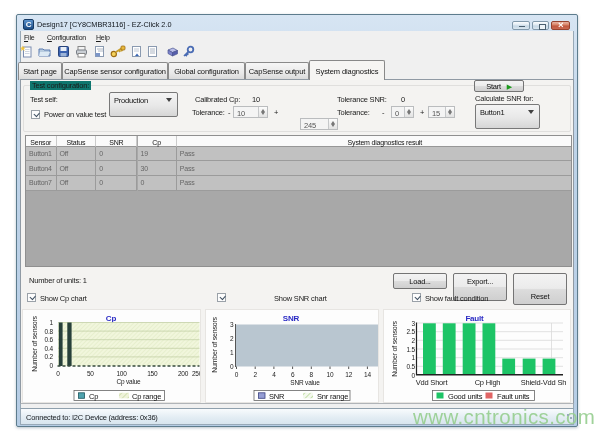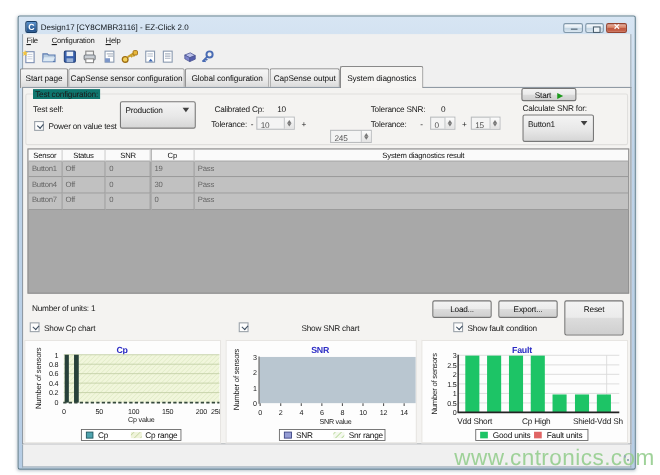--- a/index.html
+++ b/index.html
@@ -172,22 +172,22 @@
   <div class="td" style="left:137.5px; top:161.2px; width:39.3px;">30</div>
   <div class="td" style="left:176.8px; top:161.2px; width:394px; border-right:none;">Pass</div>
   <div class="td" style="left:26px; top:175.9px; width:30.5px;">Button7</div>
   <div class="td" style="left:56.5px; top:175.9px; width:39.8px;">Off</div>
   <div class="td" style="left:96.3px; top:175.9px; width:41.2px;">0</div>
   <div class="td" style="left:137.5px; top:175.9px; width:39.3px;">0</div>
   <div class="td" style="left:176.8px; top:175.9px; width:394px; border-right:none;">Pass</div>
 
   <div class="lbl" style="left:29px; top:276px;">Number of units: 1</div>
   <div class="btn" style="left:393px; top:273px; width:54px; height:16px; padding-top:3px;">Load...</div>
-  <div class="btn" style="left:453px; top:273px; width:54px; height:16px; padding-top:3px;">Export...</div>
-  <div class="btn" style="left:513px; top:273px; width:54px; height:32px; padding-top:3px;">Reset</div>
+  <div class="btn" style="left:453px; top:273px; width:54px; height:28px; padding-top:3px;">Export...</div>
+  <div class="btn" style="left:513px; top:273px; width:54px; height:32px; padding-top:18px;">Reset</div>
   <div class="cb" style="left:27px; top:293px;"></div>
   <div class="lbl" style="left:40px; top:294px;">Show Cp chart</div>
   <div class="cb" style="left:217px; top:293px;"></div>
   <div class="lbl" style="left:230px; top:294px;padding-left:44px;">Show SNR chart</div>
   <div class="cb" style="left:412px; top:293px;"></div>
   <div class="lbl" style="left:425px; top:294px;">Show fault condition</div>
 
   <div class="panel" id="p1" style="left:22px; width:179px;">
   <svg width="177" height="92" viewBox="0 0 177 92">
     <defs>
@@ -322,15 +322,16 @@
           <text x="159.5" y="75">Shield-Vdd Sh</text>
     </g>
     <rect x="48.5" y="80.5" width="102" height="10" fill="#fff" stroke="#666" stroke-width="0.8"></rect>
     <rect x="52.5" y="82.5" width="7" height="6" fill="#1dc466"></rect>
     <text x="64" y="88.6" font-size="7.5" fill="#111">Good units</text>
     <rect x="101.5" y="82.5" width="7" height="6" fill="#e06464"></rect>
     <text x="113" y="88.6" font-size="7.5" fill="#111">Fault units</text>
   </svg>
   </div>
 
+  <div id="statusbar" class="abs">Connected to: I2C Device (address: 0x36)</div>
   <div id="grip" class="abs"></div>
   <div id="watermark" class="lbl">www.cntronics.com</div>
 </div>
 
 </body></html>

